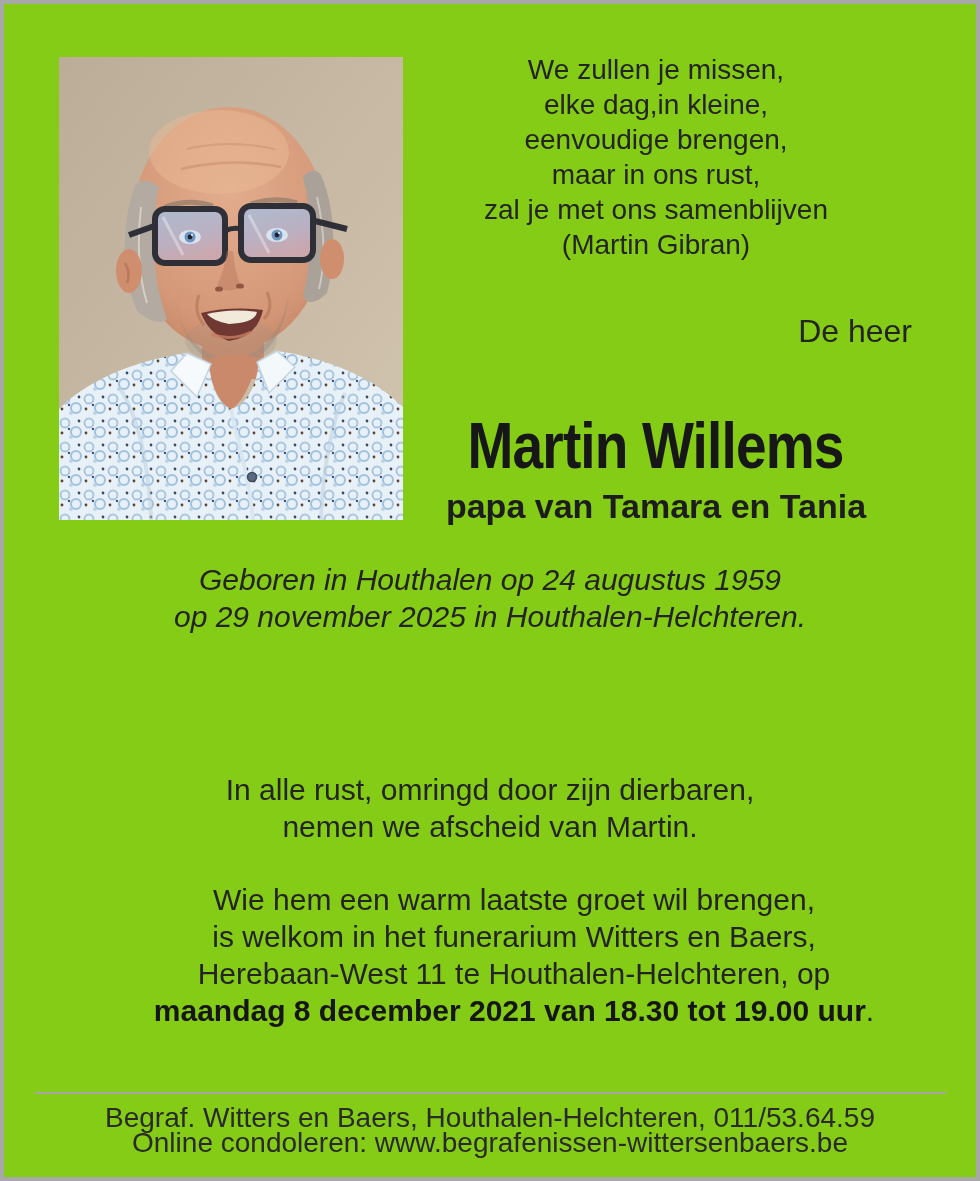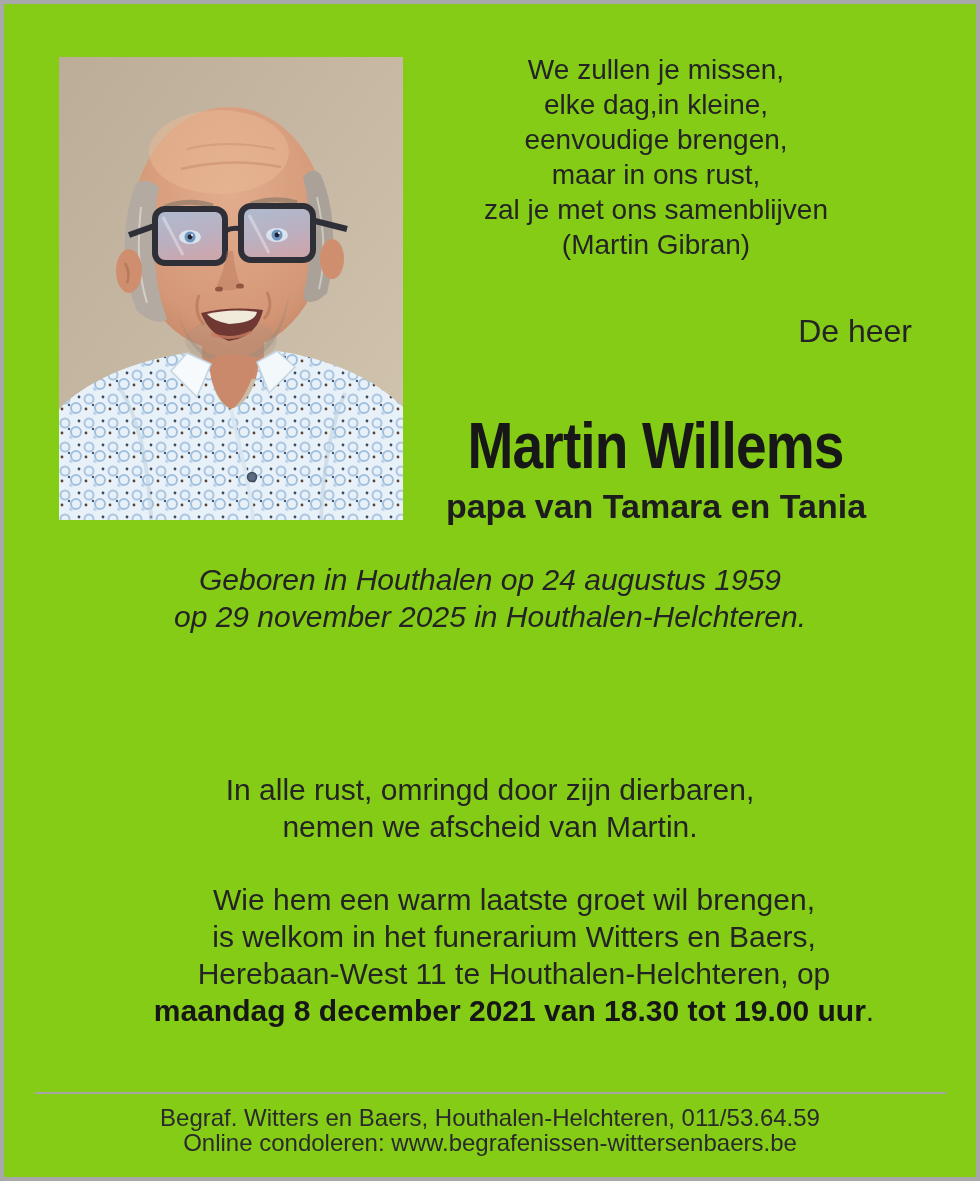--- a/index.html
+++ b/index.html
@@ -44,21 +44,21 @@
   .block-farewell{top:767px;}
   .block-visitation{top:877px;margin-left:24px;}
   .bold-line{font-weight:bold;color:#161616;}
   .bold-suffix{font-weight:normal;}
   .separator{
     position:absolute;left:31px;top:1088px;width:911px;height:2px;
     background:#a6a6a6;
   }
   .footer{
     position:absolute;left:0;top:1101px;width:100%;
-    font-size:24px;line-height:25px;text-align:center;color:#2a2a2a;
+    font-size:28px;line-height:25px;text-align:center;color:#2a2a2a;
   }
 </style>
 </head>
 <body>
 
 <div class="page">
 
   <div class="photo">
     <svg viewBox="0 0 344 463" xmlns="http://www.w3.org/2000/svg">
       <defs>

